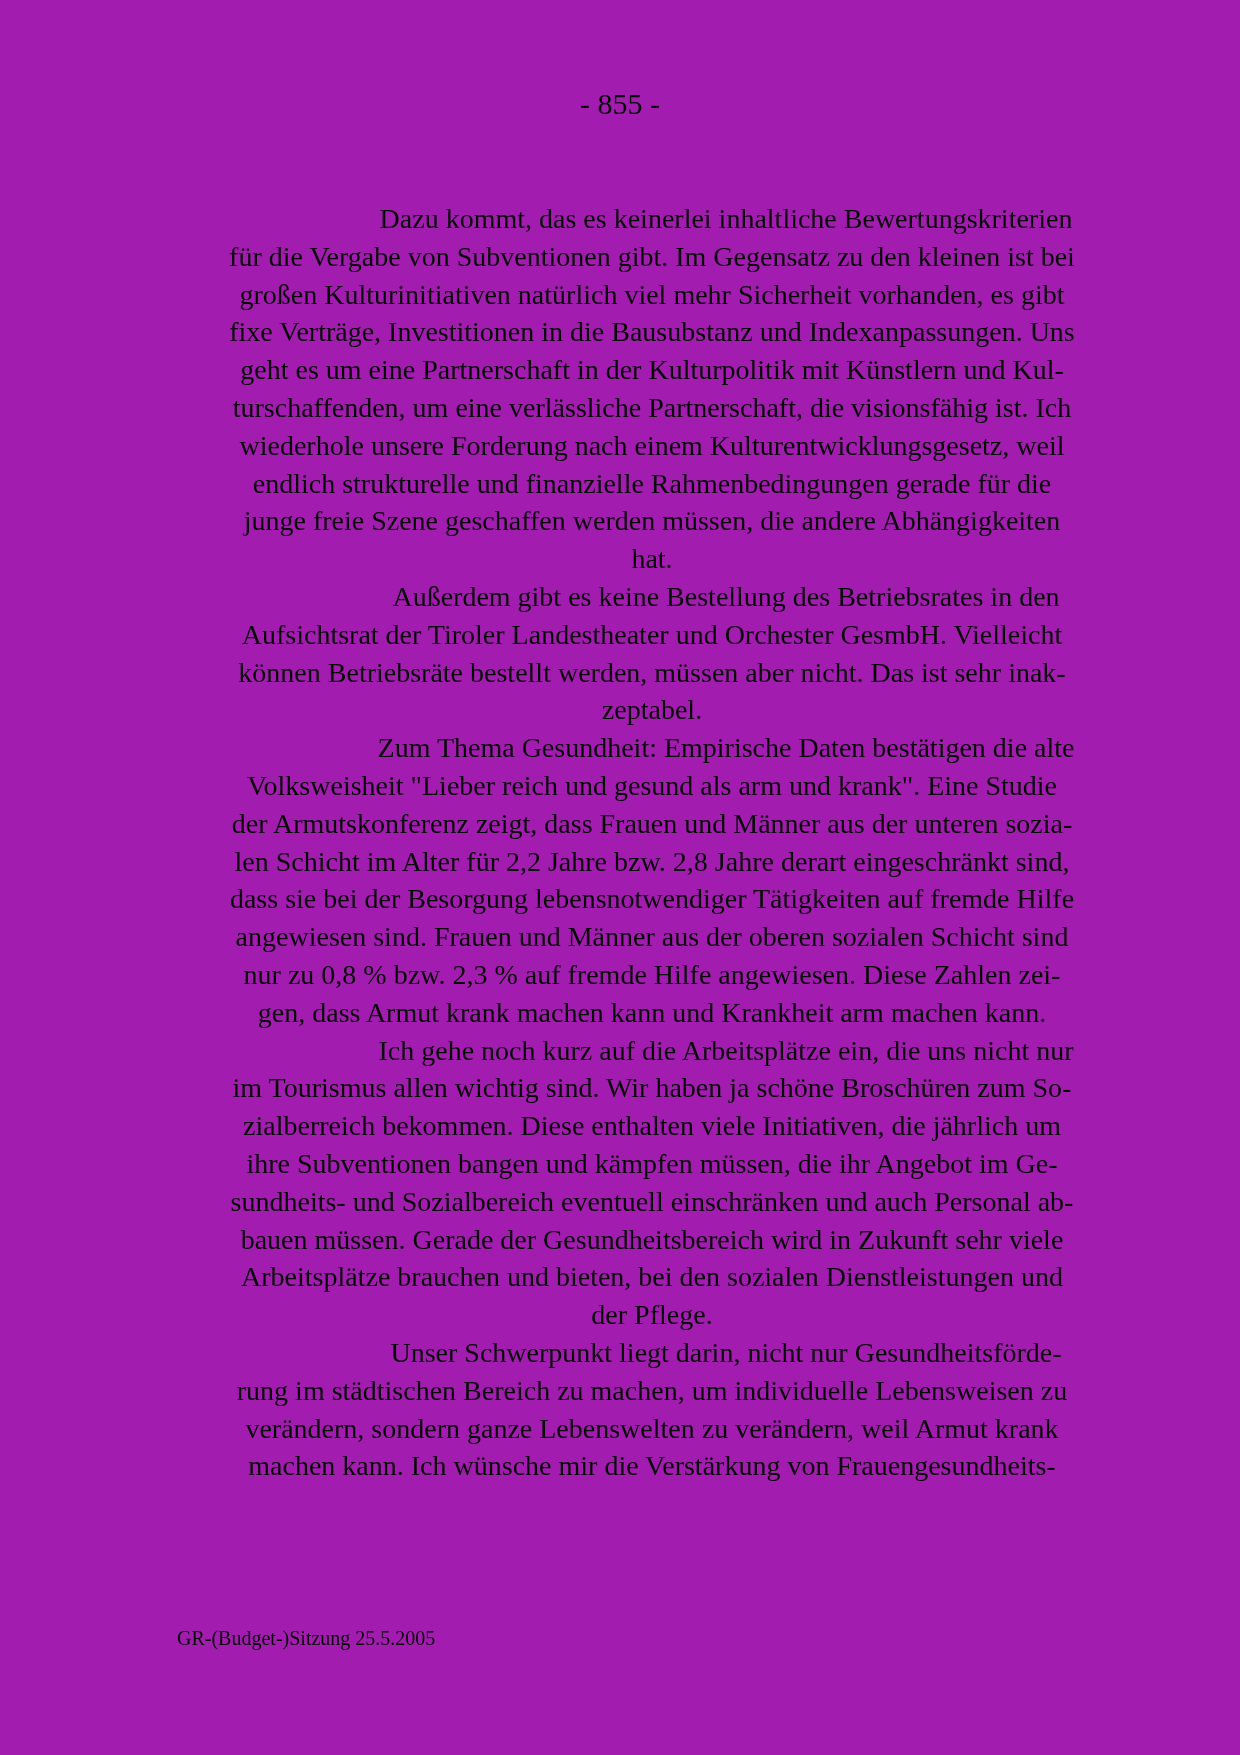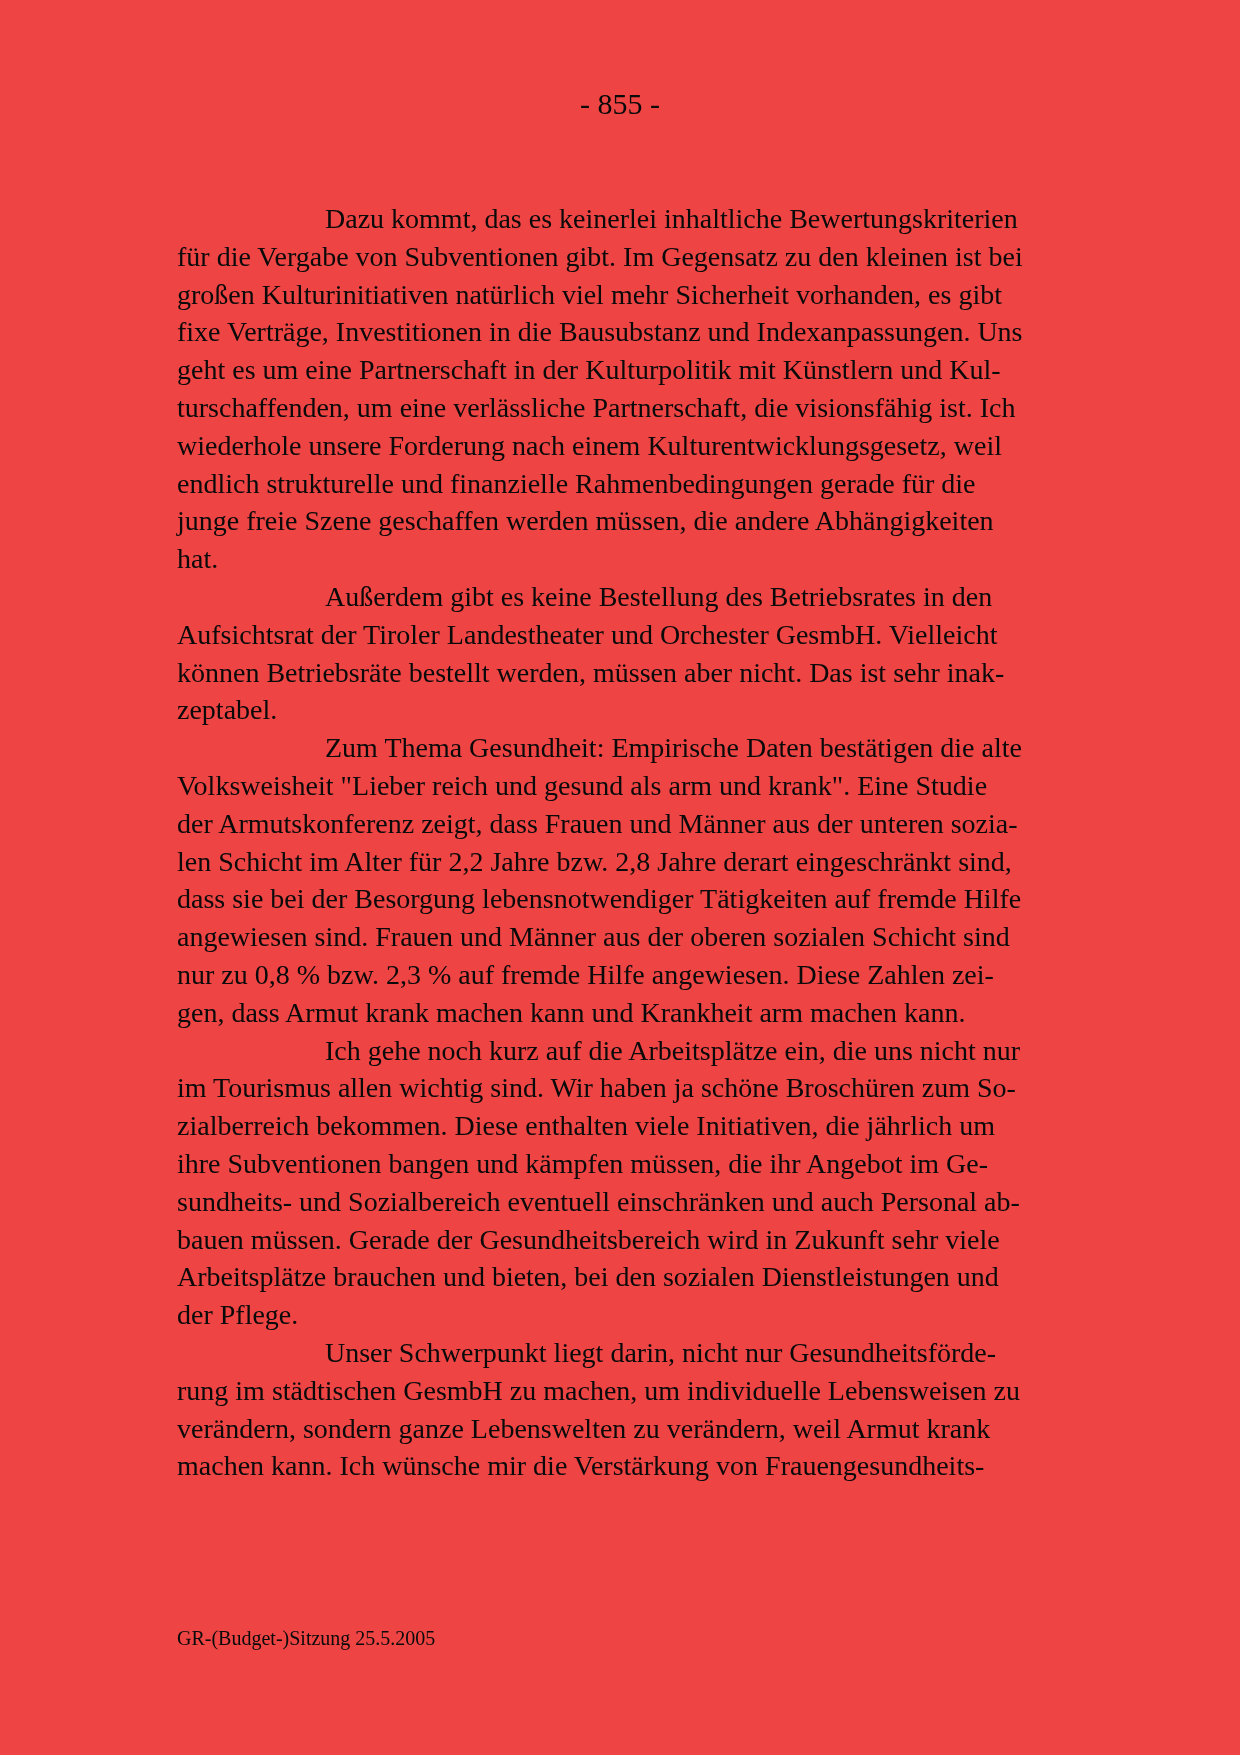--- a/index.html
+++ b/index.html
@@ -1,21 +1,21 @@
 <!DOCTYPE html>
 <html><head>
 <meta charset="utf-8">
 <style>
   html, body { margin: 0; padding: 0; background: #e8e8e8; }
   .page {
     position: relative;
     width: 1240px;
     height: 1755px;
     margin: 0 auto;
-    background: #ef4444;
+    background: #a21caf;
     font-family: "Liberation Serif", "DejaVu Serif", serif;
     color: #0a0a0a;
     overflow: hidden;
   }
   .page-number {
     position: absolute;
     top: 86px;
     left: 0;
     width: 100%;
     text-align: center;
@@ -28,21 +28,21 @@
     left: 177px;
     width: 950px;
     font-size: 28px;
     line-height: 37.8px;
   }
   .para {
     margin: 0;
     padding: 0;
     white-space: pre-line;
     text-indent: 148px;
-    text-align: left;
+    text-align: center;
   }
   .footer {
     position: absolute;
     top: 1585px;
     left: 177px;
     font-size: 20px;
     line-height: 25px;
     margin-top: 41px;
   }
 </style>
@@ -77,19 +77,19 @@
 gen, dass Armut krank machen kann und Krankheit arm machen kann.</p>
     <p class="para">Ich gehe noch kurz auf die Arbeitsplätze ein, die uns nicht nur
 im Tourismus allen wichtig sind. Wir haben ja schöne Broschüren zum So-
 zialberreich bekommen. Diese enthalten viele Initiativen, die jährlich um
 ihre Subventionen bangen und kämpfen müssen, die ihr Angebot im Ge-
 sundheits- und Sozialbereich eventuell einschränken und auch Personal ab-
 bauen müssen. Gerade der Gesundheitsbereich wird in Zukunft sehr viele
 Arbeitsplätze brauchen und bieten, bei den sozialen Dienstleistungen und
 der Pflege.</p>
     <p class="para">Unser Schwerpunkt liegt darin, nicht nur Gesundheitsförde-
-rung im städtischen GesmbH zu machen, um individuelle Lebensweisen zu
+rung im städtischen Bereich zu machen, um individuelle Lebensweisen zu
 verändern, sondern ganze Lebenswelten zu verändern, weil Armut krank
 machen kann. Ich wünsche mir die Verstärkung von Frauengesundheits-</p>
   </div>
 
   <div class="footer">GR-(Budget-)Sitzung 25.5.2005</div>
 </div>
 
 </body></html>

